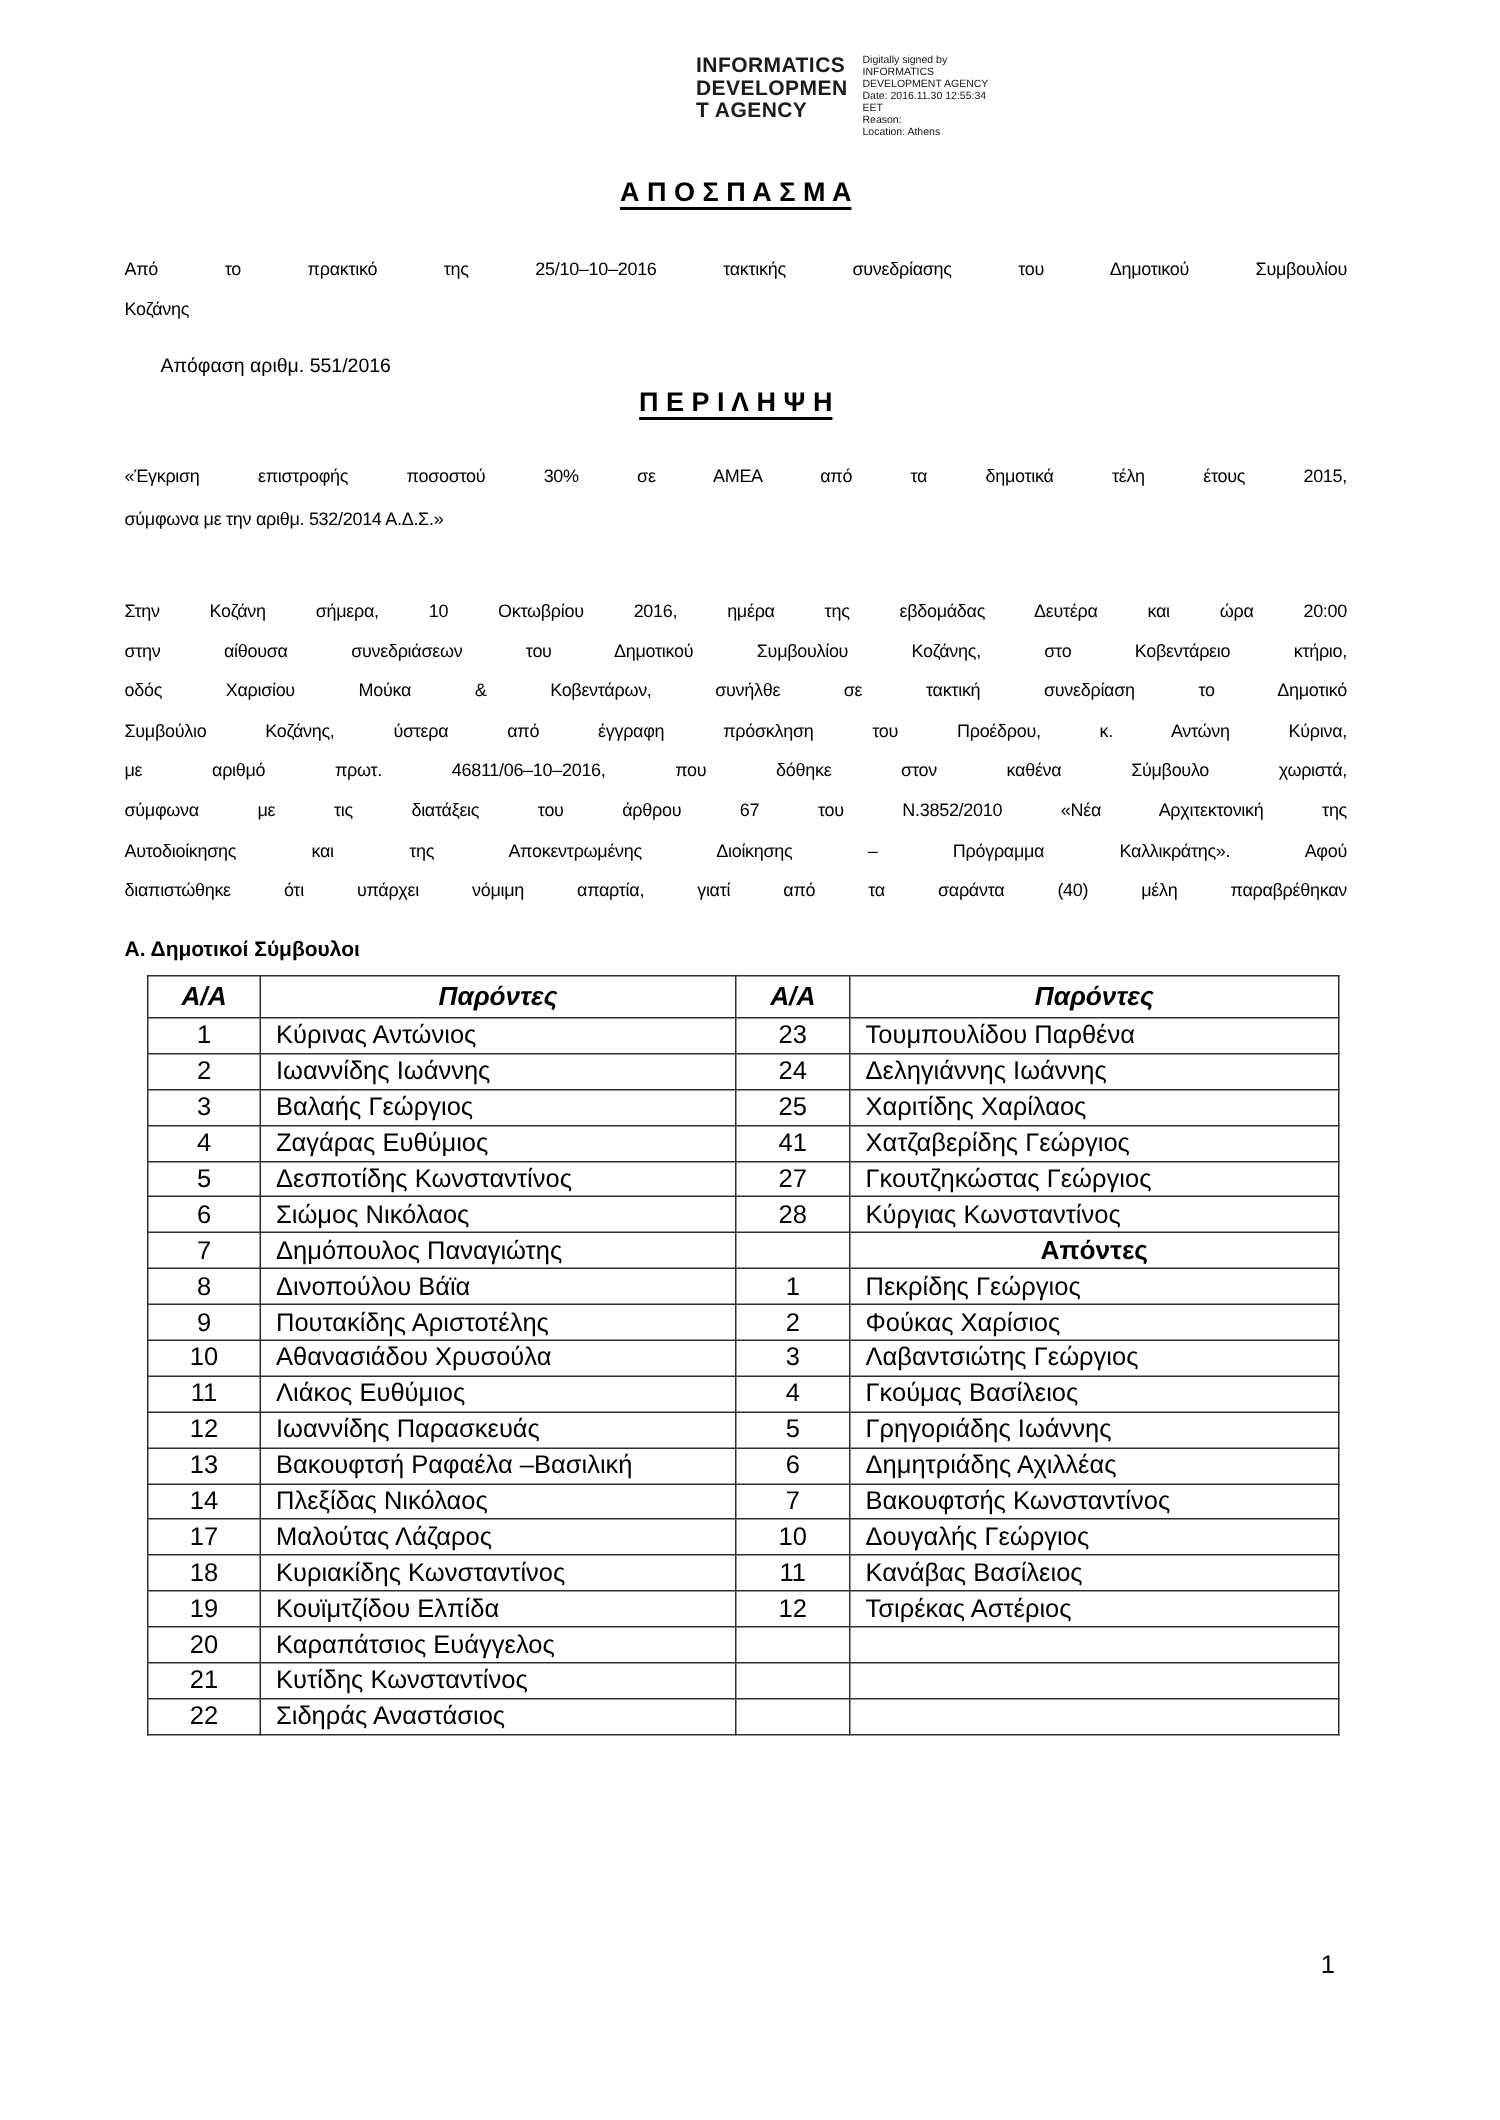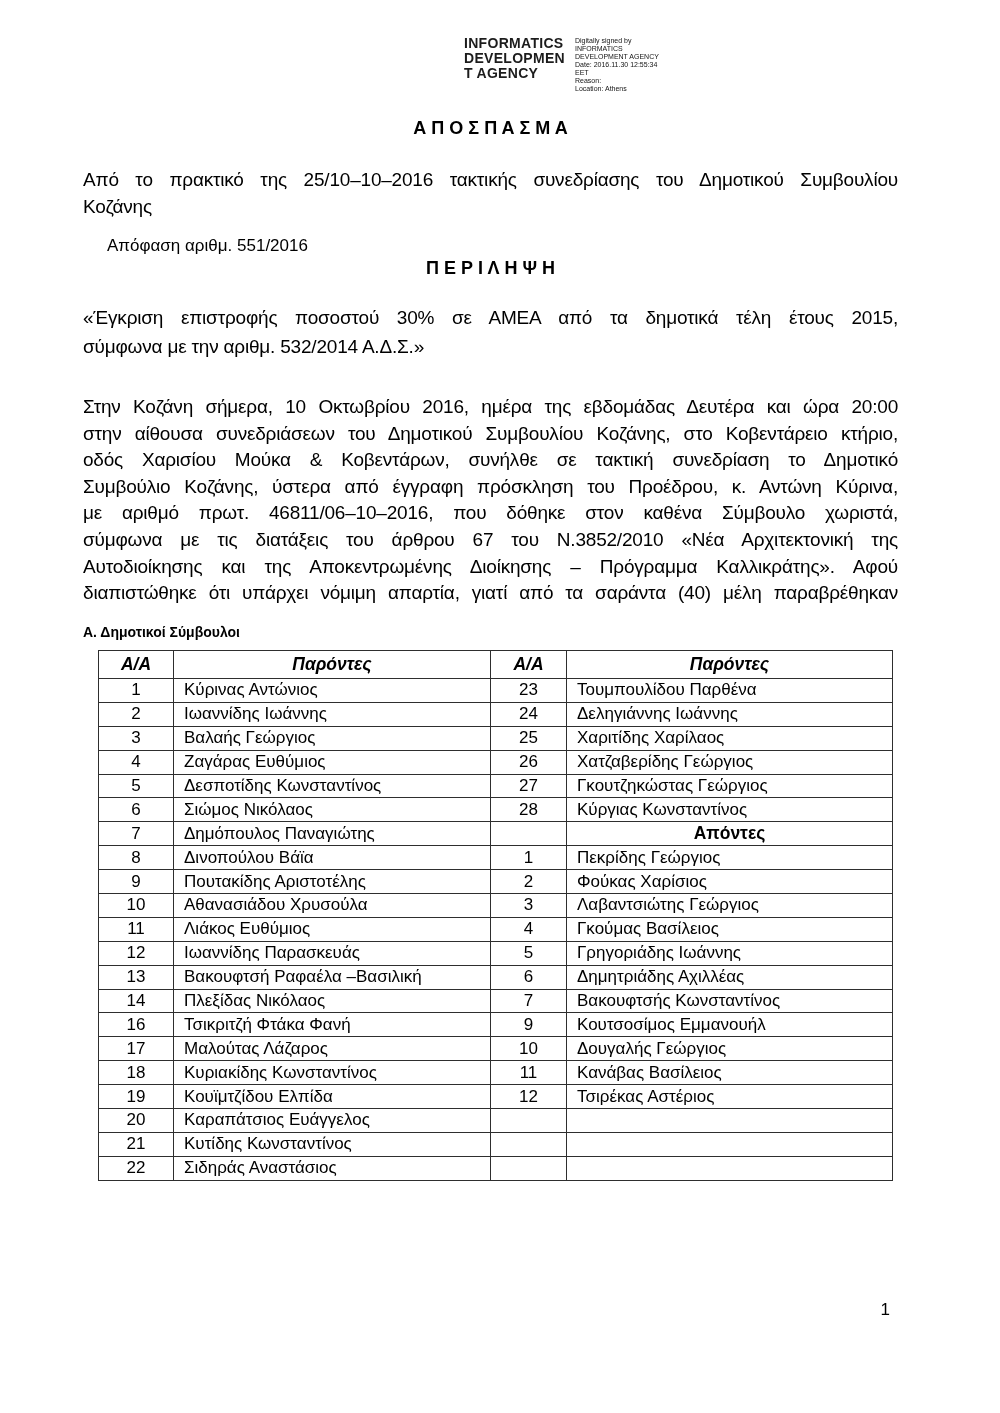--- a/index.html
+++ b/index.html
@@ -24,34 +24,35 @@
   }
 
   
   .doc-title, .summary-title {
     position:absolute; left:83px; width:815px; text-align:center;
     font-weight:bold; font-size:18px;
   }
   .doc-title { top:118px; }
   .summary-title { top:258px; }
   .underlined {
+    text-decoration:underline;
     text-decoration-thickness:2px;
     text-underline-offset:4px;
     margin-top:16px;
   }
 
   
   .para {
     position:absolute; left:83px; width:815px;
-    font-size:19px; letter-spacing:-0.2px;
+    font-size:12px; letter-spacing:-0.2px;
   }
   .para .jline { text-align:justify; text-align-last:justify; }
   .para .pline { text-align:left; }
   .intro   { top:166px; line-height:27px; }
-  .decision{ position:absolute; left:107px; top:236px; font-size:17px; }
+  .decision{ position:absolute; left:107px; top:236px; font-size:13px; }
   .quote   { top:303px; line-height:29px; }
   .body-para { top:394px; line-height:26.6px; }
 
   .section-heading {
     position:absolute; left:83px; top:624px;
     font-weight:bold; font-size:14px;
   }
 
   
   table.council {
@@ -165,21 +166,21 @@
         </tr>
         <tr>
           <td class="num">3</td>
           <td class="name">Βαλαής Γεώργιος</td>
           <td class="num">25</td>
           <td class="name">Χαριτίδης Χαρίλαος</td>
         </tr>
         <tr>
           <td class="num">4</td>
           <td class="name">Ζαγάρας Ευθύμιος</td>
-          <td class="num">26</td>
+          <td class="num">41</td>
           <td class="name">Χατζαβερίδης Γεώργιος</td>
         </tr>
         <tr>
           <td class="num">5</td>
           <td class="name">Δεσποτίδης Κωνσταντίνος</td>
           <td class="num">27</td>
           <td class="name">Γκουτζηκώστας Γεώργιος</td>
         </tr>
         <tr>
           <td class="num">6</td>
@@ -229,26 +230,20 @@
           <td class="num">6</td>
           <td class="name">Δημητριάδης Αχιλλέας</td>
         </tr>
         <tr>
           <td class="num">14</td>
           <td class="name">Πλεξίδας Νικόλαος</td>
           <td class="num">7</td>
           <td class="name">Βακουφτσής Κωνσταντίνος</td>
         </tr>
         <tr>
-          <td class="num">16</td>
-          <td class="name">Τσικριτζή Φτάκα Φανή</td>
-          <td class="num">9</td>
-          <td class="name">Κουτσοσίμος Εμμανουήλ</td>
-        </tr>
-        <tr>
           <td class="num">17</td>
           <td class="name">Μαλούτας Λάζαρος</td>
           <td class="num">10</td>
           <td class="name">Δουγαλής Γεώργιος</td>
         </tr>
         <tr>
           <td class="num">18</td>
           <td class="name">Κυριακίδης Κωνσταντίνος</td>
           <td class="num">11</td>
           <td class="name">Κανάβας Βασίλειος</td>

